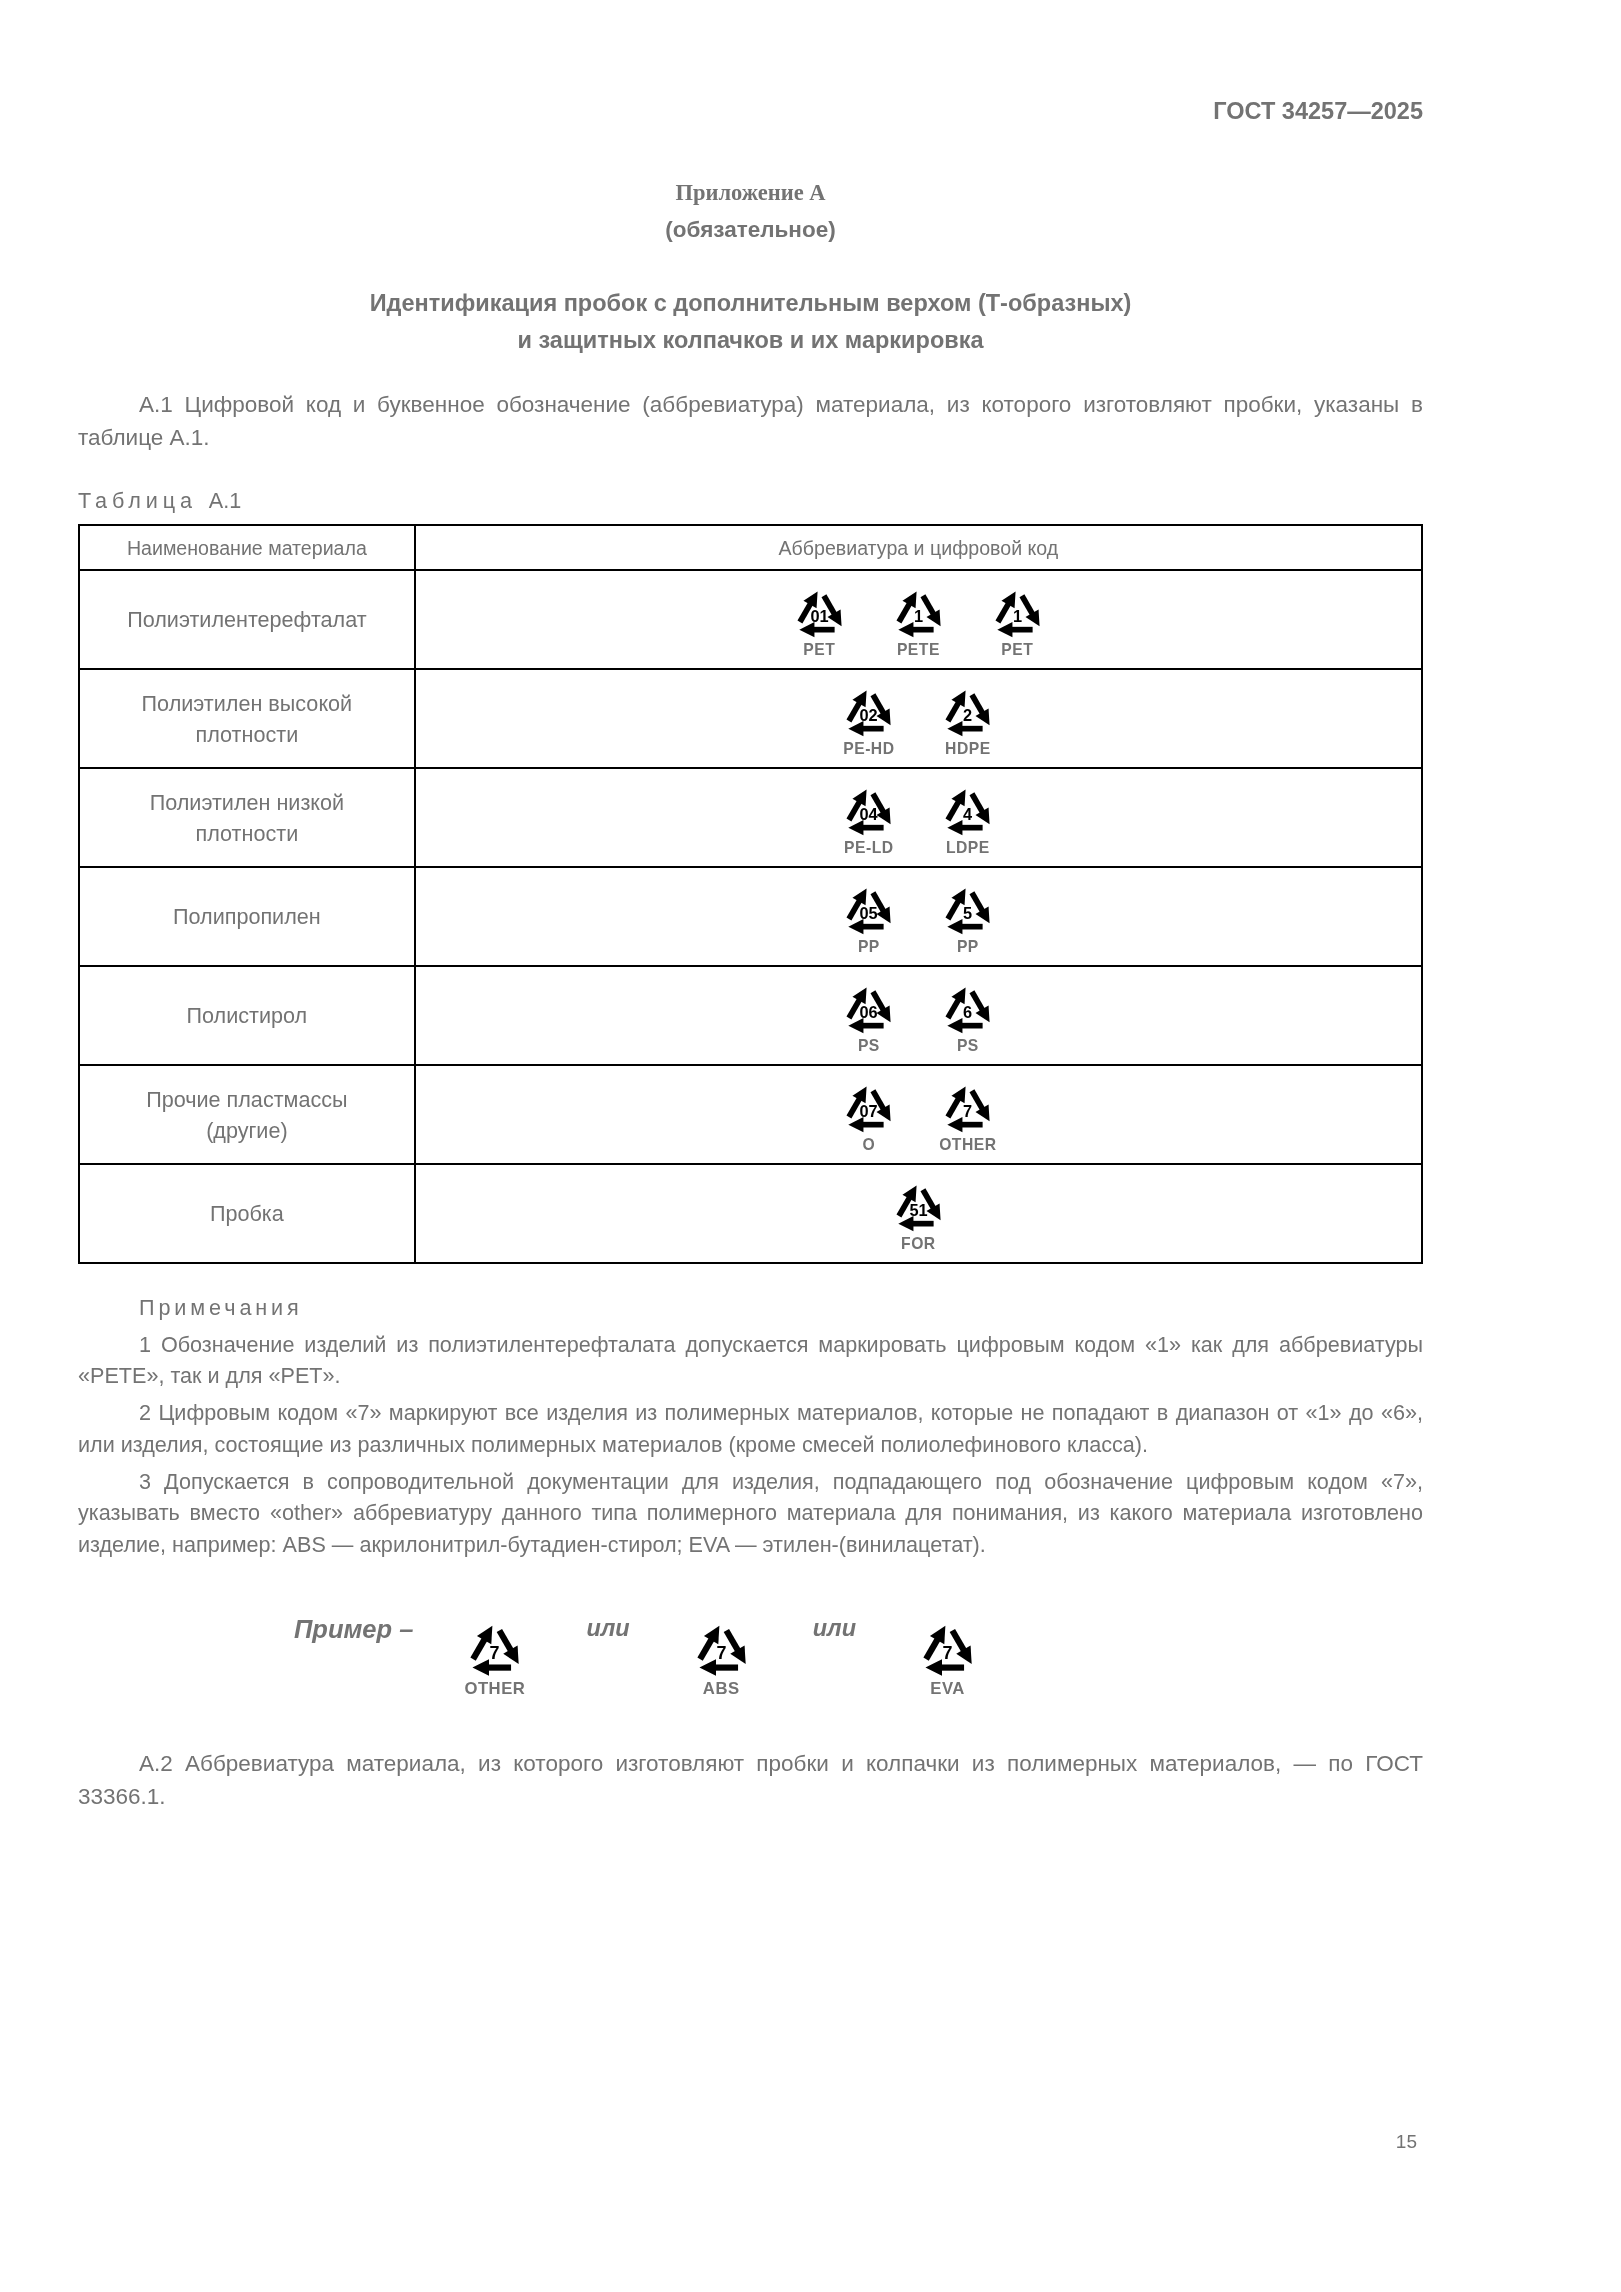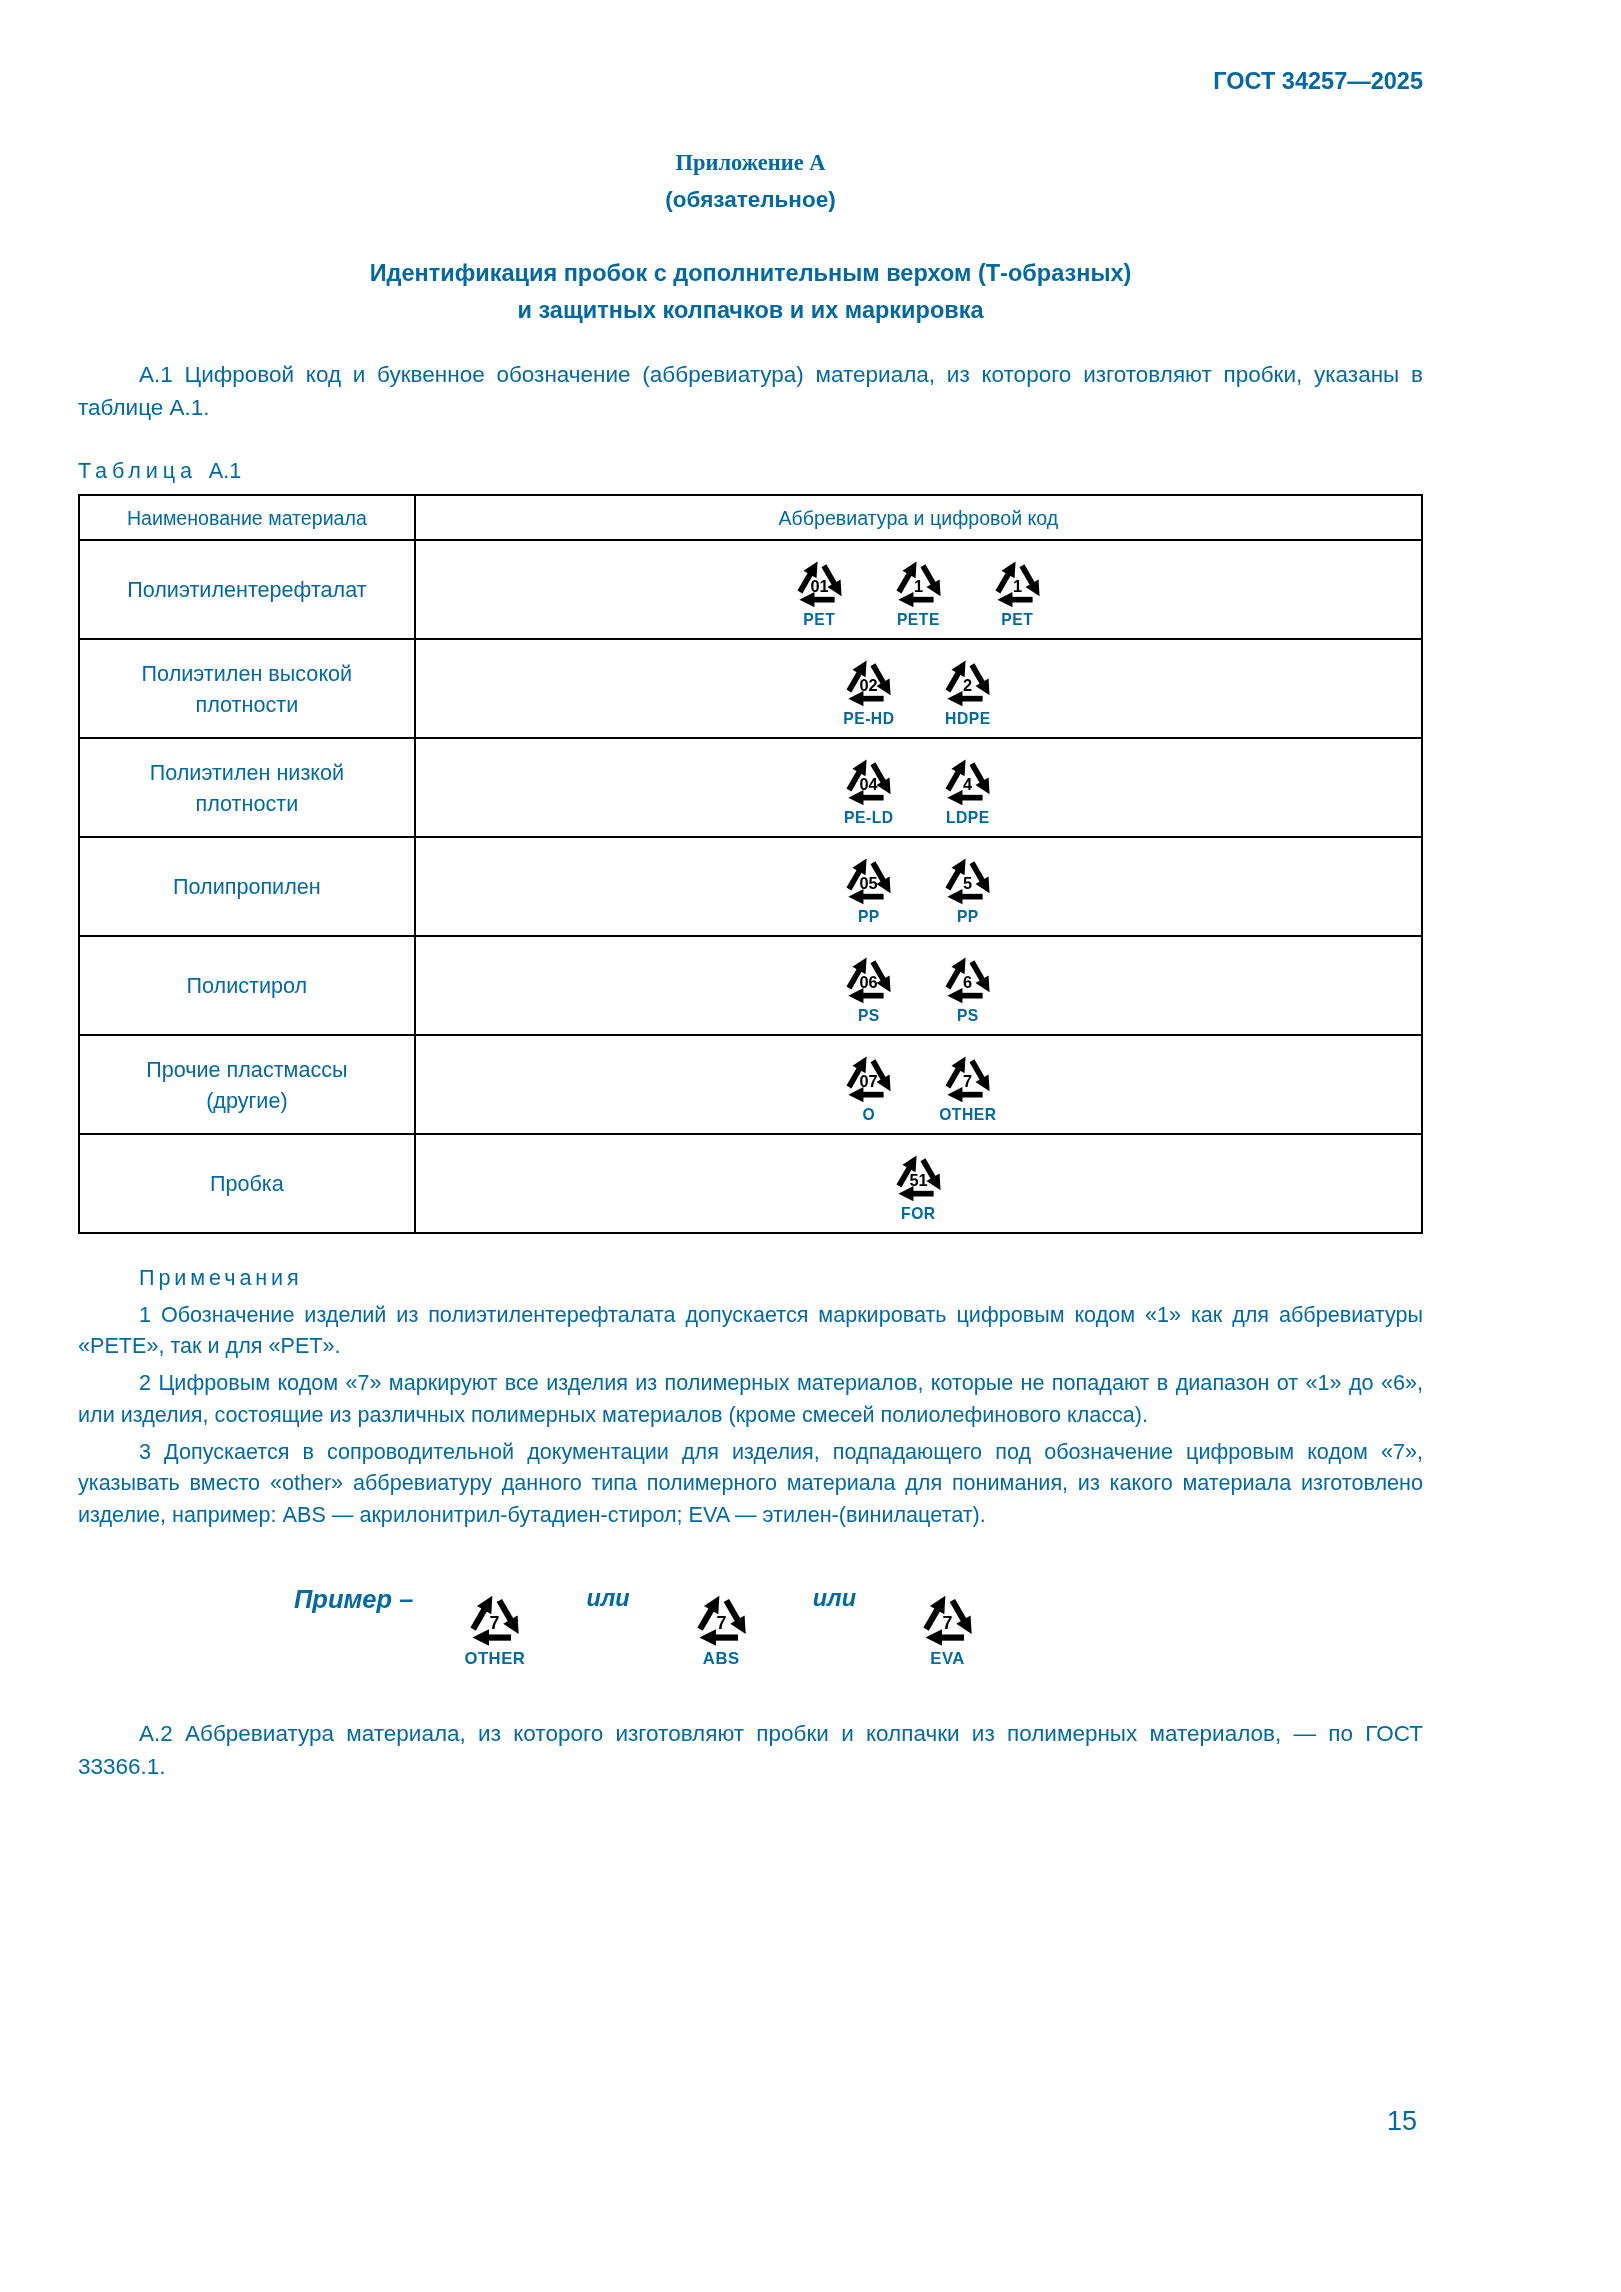--- a/index.html
+++ b/index.html
@@ -2,25 +2,25 @@
 <html lang="ru"><head>
 <meta charset="utf-8">
 <style>
   * { box-sizing: border-box; }
   html, body { margin: 0; padding: 0; background: #ffffff; }
   .page {
     width: 1501px;
     height: 2293px;
     position: relative;
     background: #ffffff;
-    padding: 64px 78px 118px;
+    padding: 94px 78px 118px;
     font-family: "Liberation Sans", sans-serif;
     font-size: 22.5px;
     line-height: 1.45;
-    color: #0369a1;
+    color: #737373;
     overflow: hidden;
   }
   .doc-num { font-weight: 700; font-size: 23.5px; text-align: right; }
   .app-label { margin-top: 49px; text-align: center; font-weight: 700; font-size: 22.5px; font-family: Liberation Serif, serif; }
   .app-kind  { margin-top: 3.9px;  text-align: center; font-weight: 700; font-size: 22.5px; }
   .title { margin: 39px 0 0; text-align: center; font-weight: 700; font-size: 23.5px; line-height: 1.55; }
   .para { margin: 31px 0 0; text-indent: 61px; text-align: justify; }
   .para-a2 { margin-top: 47px; }
 
   .tbl-caption { margin: 31px 0 7.8px; font-size: 21.6px; }
@@ -43,21 +43,21 @@
   .notes { margin-top: 27.4px; }
   .notes-heading { margin-left: 61px; letter-spacing: 3.9px; font-size: 21.6px; }
   .note { margin: 5.9px 0 0; font-size: 21.6px; line-height: 1.45; text-indent: 61px; text-align: justify; }
 
   .example { display: flex; align-items: flex-start; margin: 51px 0 0 216px; }
   .ex-label { font-weight: 700; font-style: italic; font-size: 25.5px; margin-right: 47px; }
   .or { font-weight: 700; font-style: italic; font-size: 23.5px; margin: 0 57px; }
   .ex-sym svg.tri { width: 69px; height: 69px; }
   .ex-sym .symlabel { font-size: 16.7px; }
 
-  .page-number { position: absolute; right: 84px; bottom: 152px; font-size: 27px; }
+  .page-number { position: absolute; right: 84px; bottom: 137px; font-size: 19px; }
 </style>
 </head>
 <body>
 
 <div class="page">
 
   <svg width="0" height="0" style="position:absolute" aria-hidden="true">
     <defs>
       <g id="recycle-arrows">
         <g>

